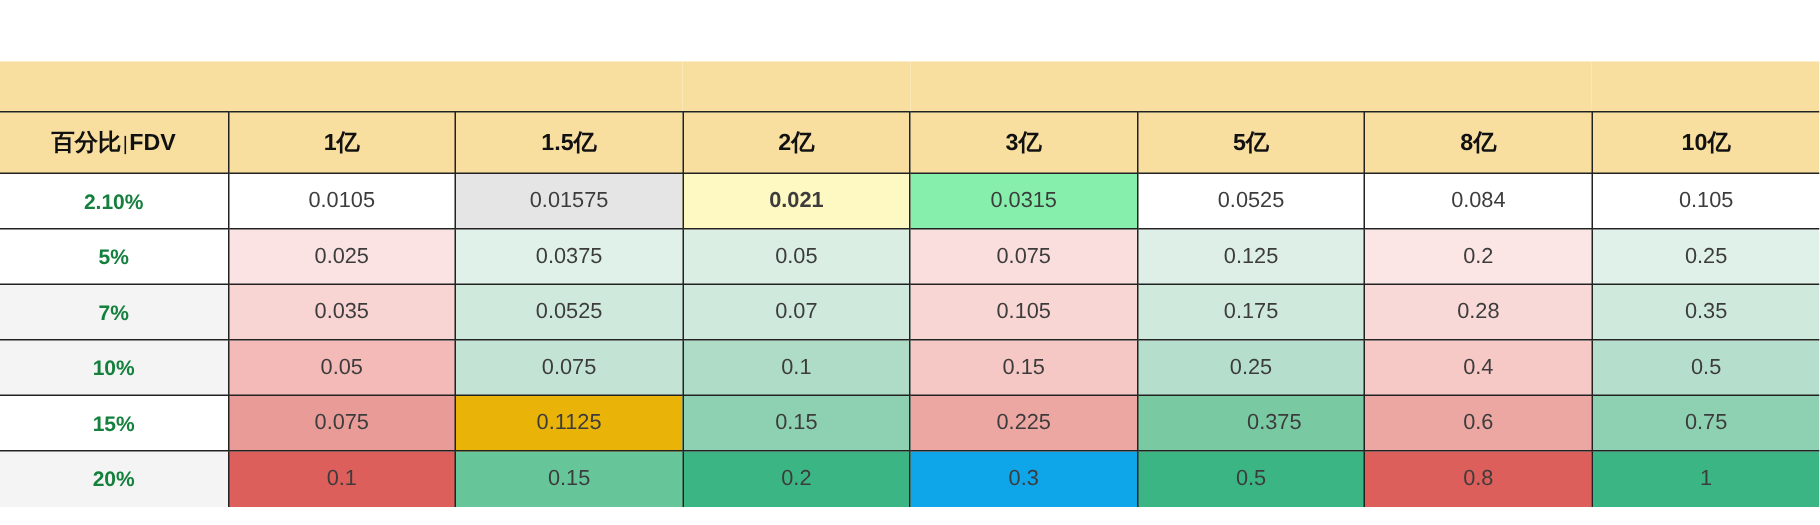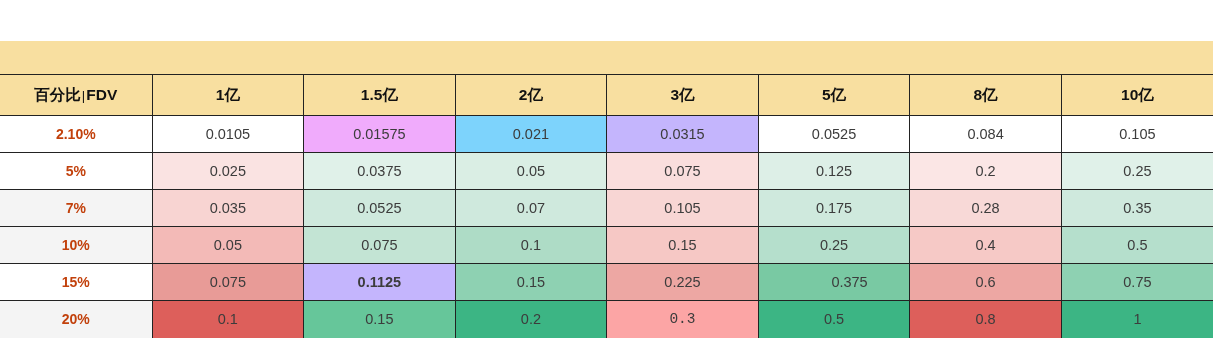--- a/index.html
+++ b/index.html
@@ -93,21 +93,21 @@
     color: #3c3c3c;
     text-align: center;
     vertical-align: middle;
     padding: 0;
     box-sizing: border-box;
     font-weight: 400;
   }
   tbody td.first {
     border-left: none;
     font-weight: 700;
-    color: #c2410c;
+    color: #15803d;
     font-size: 14px;
   }
   tbody td.last {
     border-right: none;
   }
   tbody tr:last-child td {
     border-bottom: none;
   }
 </style>
 </head>
@@ -147,23 +147,23 @@
           <th>3亿</th>
           <th>5亿</th>
           <th>8亿</th>
           <th class="last">10亿</th>
         </tr>
       </thead>
       <tbody id="tbody">
           <tr>
             <td class="first" style="background: rgb(255, 255, 255);">2.10%</td>
             <td style="background: rgb(255, 255, 255);">0.0105</td>
-            <td style="background: #f0abfc; margin-top: 34px;">0.01575</td>
-            <td style="background: #7dd3fc;">0.021</td>
-            <td style="background: #c4b5fd;">0.0315</td>
+            <td style="background: #e5e5e5; margin-top: 34px;">0.01575</td>
+            <td style="background: #fef9c3; font-weight: bold;">0.021</td>
+            <td style="background: #86efac;">0.0315</td>
             <td style="background: rgb(255, 255, 255);">0.0525</td>
             <td style="background: rgb(255, 255, 255);">0.084</td>
             <td class="last" style="background: rgb(255, 255, 255);">0.105</td>
           </tr>
           <tr>
             <td class="first" style="background: rgb(255, 255, 255);">5%</td>
             <td style="background: rgb(250, 227, 226);">0.025</td>
             <td style="background: rgb(224, 241, 233);">0.0375</td>
             <td style="background: rgb(218, 238, 228);">0.05</td>
             <td style="background: rgb(250, 222, 221);">0.075</td>
@@ -187,33 +187,33 @@
             <td style="background: rgb(195, 228, 212);">0.075</td>
             <td style="background: rgb(174, 220, 198);">0.1</td>
             <td style="background: rgb(246, 200, 197);">0.15</td>
             <td style="background: rgb(181, 223, 204);">0.25</td>
             <td style="background: rgb(246, 201, 198); text-align: center;">0.4</td>
             <td class="last" style="background: rgb(181, 223, 204);">0.5</td>
           </tr>
           <tr>
             <td class="first" style="background: rgb(255, 255, 255);">15%</td>
             <td style="background: rgb(232, 155, 151);">0.075</td>
-            <td style="background: #c4b5fd; font-weight: bold;">0.1125</td>
+            <td style="background: #eab308;">0.1125</td>
             <td style="background: rgb(142, 209, 178);">0.15</td>
             <td style="background: rgb(237, 167, 163);">0.225</td>
             <td style="background: rgb(121, 201, 163); padding-left: 31px;">0.375</td>
             <td style="background: rgb(237, 167, 163);">0.6</td>
             <td class="last" style="background: rgb(142, 209, 178);">0.75</td>
           </tr>
           <tr>
             <td class="first" style="background: rgb(244, 244, 244);">20%</td>
             <td style="background: rgb(221, 95, 91);">0.1</td>
             <td style="background: rgb(102, 198, 154);">0.15</td>
             <td style="background: rgb(60, 181, 132);">0.2</td>
-            <td style="background: #fca5a5; font-family: Liberation Mono, monospace;">0.3</td>
+            <td style="background: #0ea5e9;">0.3</td>
             <td style="background: rgb(60, 181, 132);">0.5</td>
             <td style="background: rgb(221, 95, 91);">0.8</td>
             <td class="last" style="background: rgb(60, 181, 132);">1</td>
           </tr>
         </tbody>
     </table>
   </div>
 
 </div>
 

